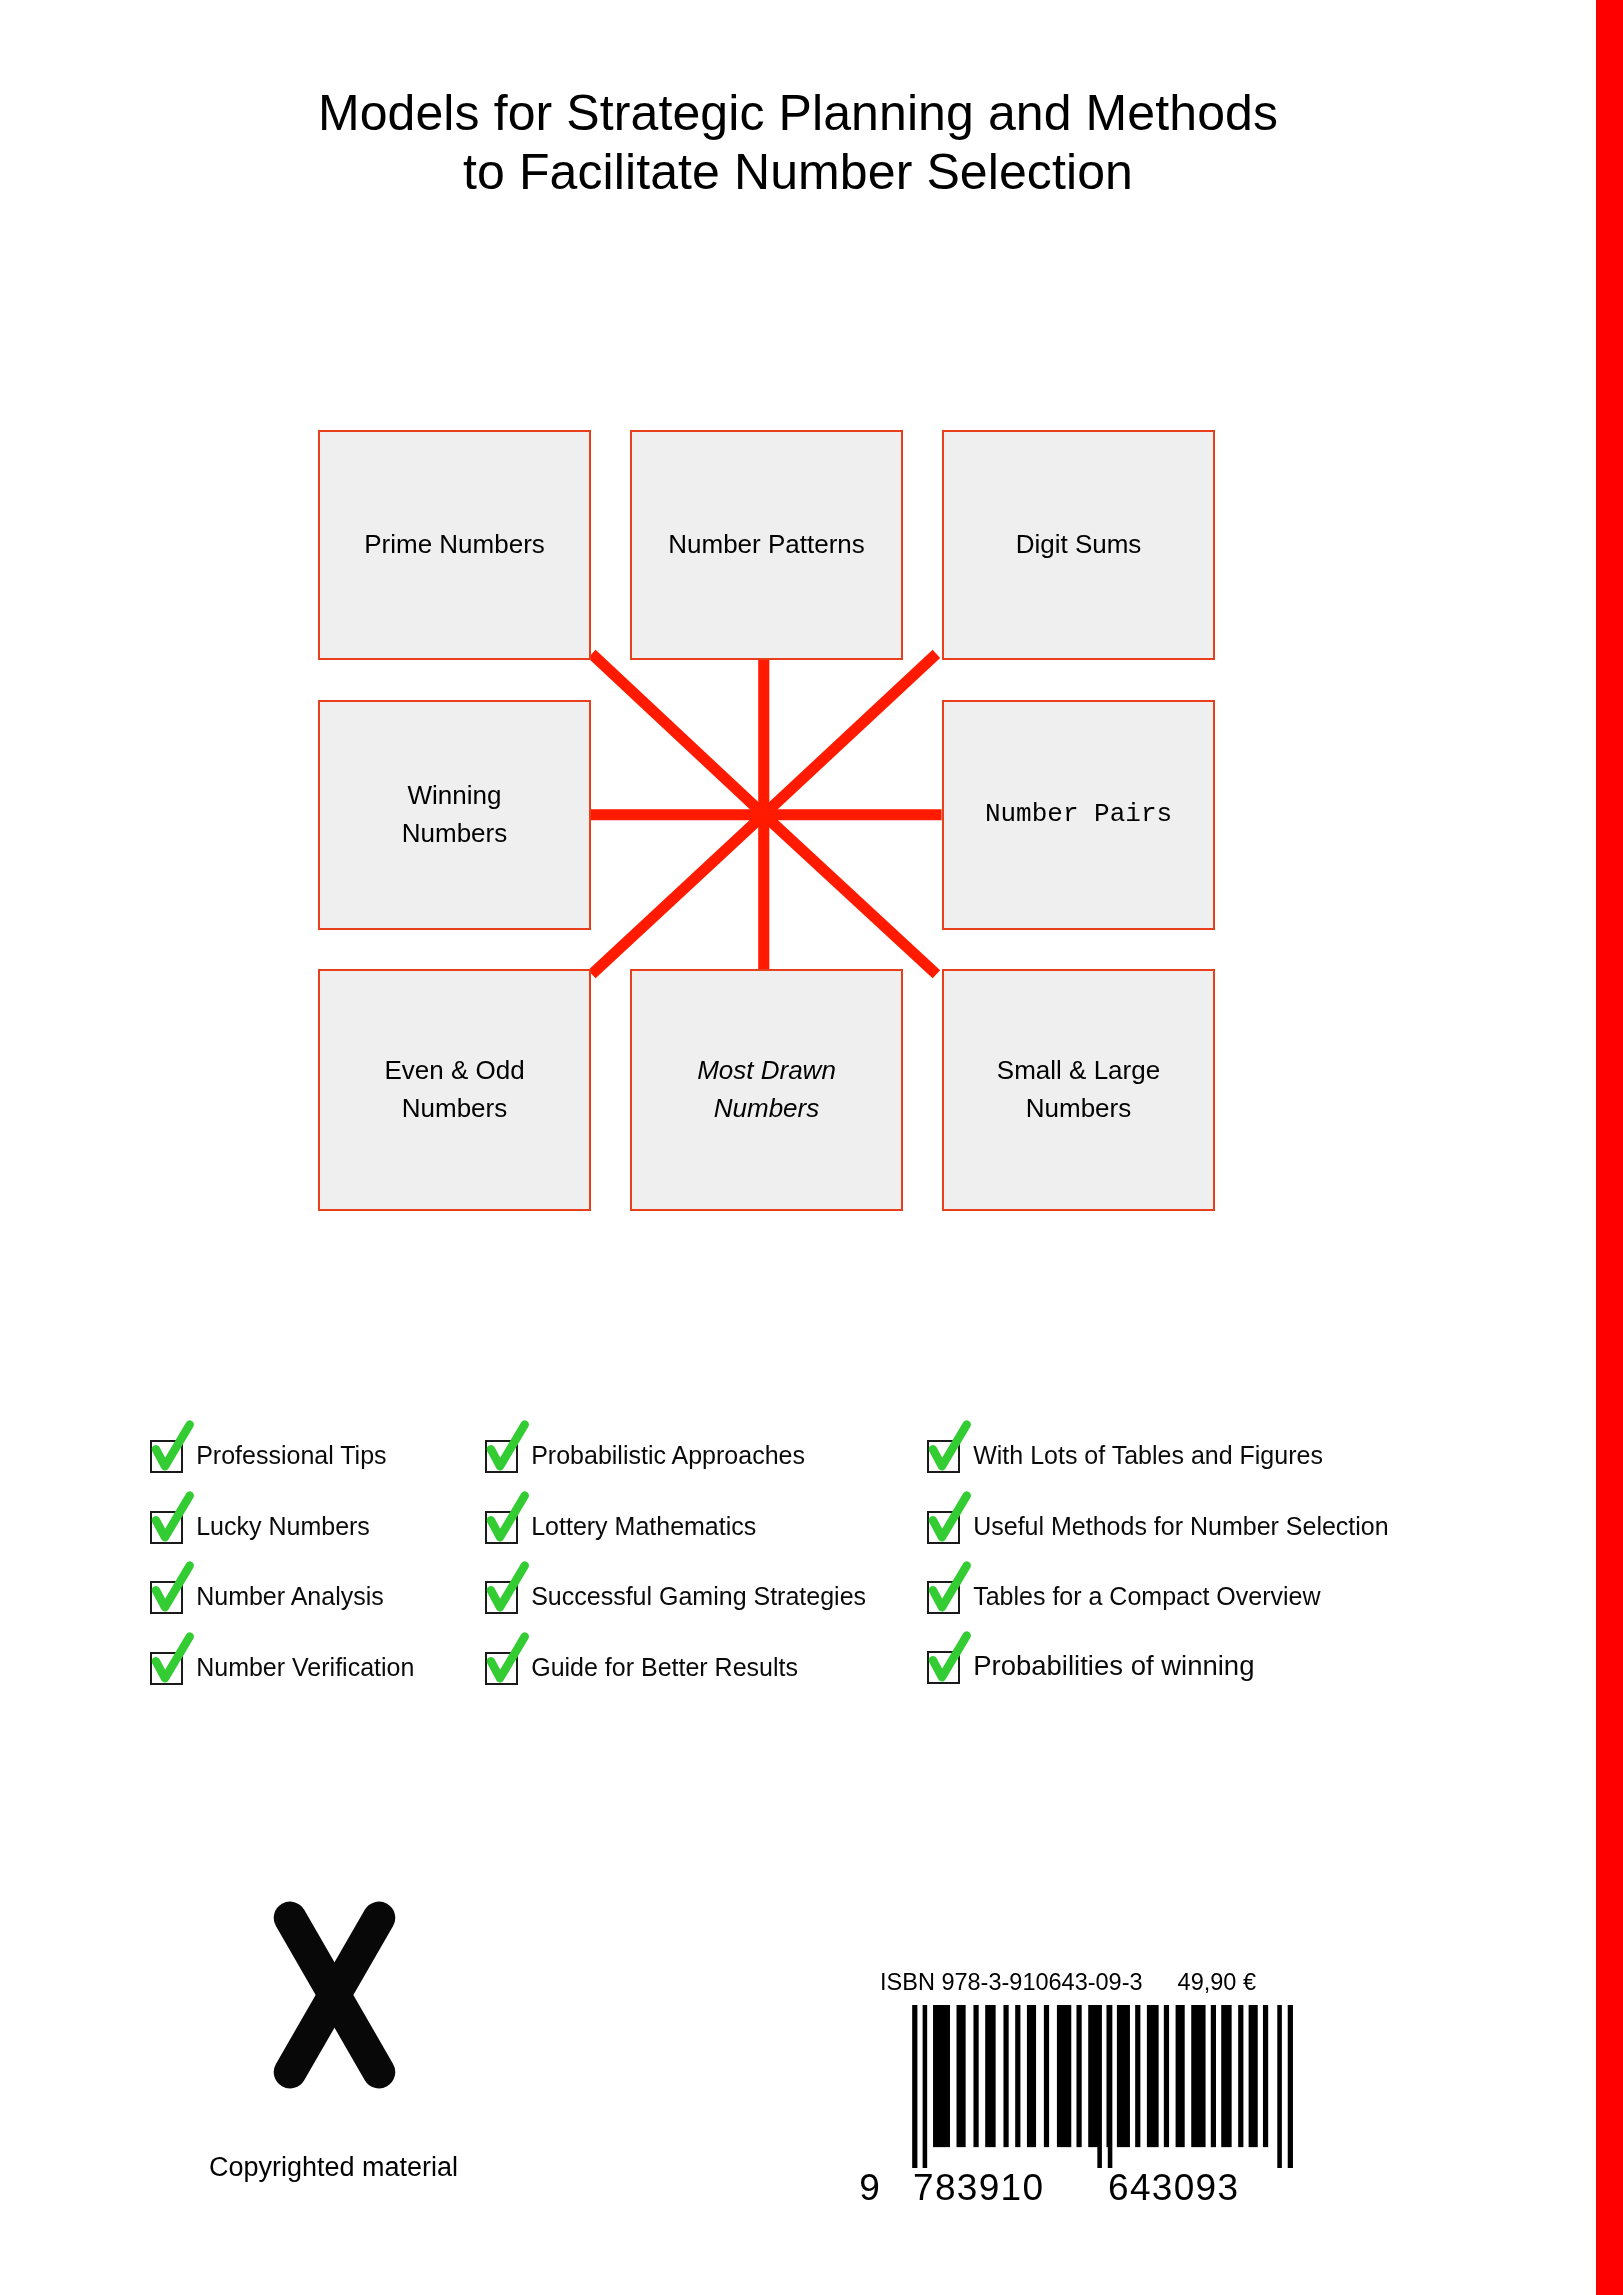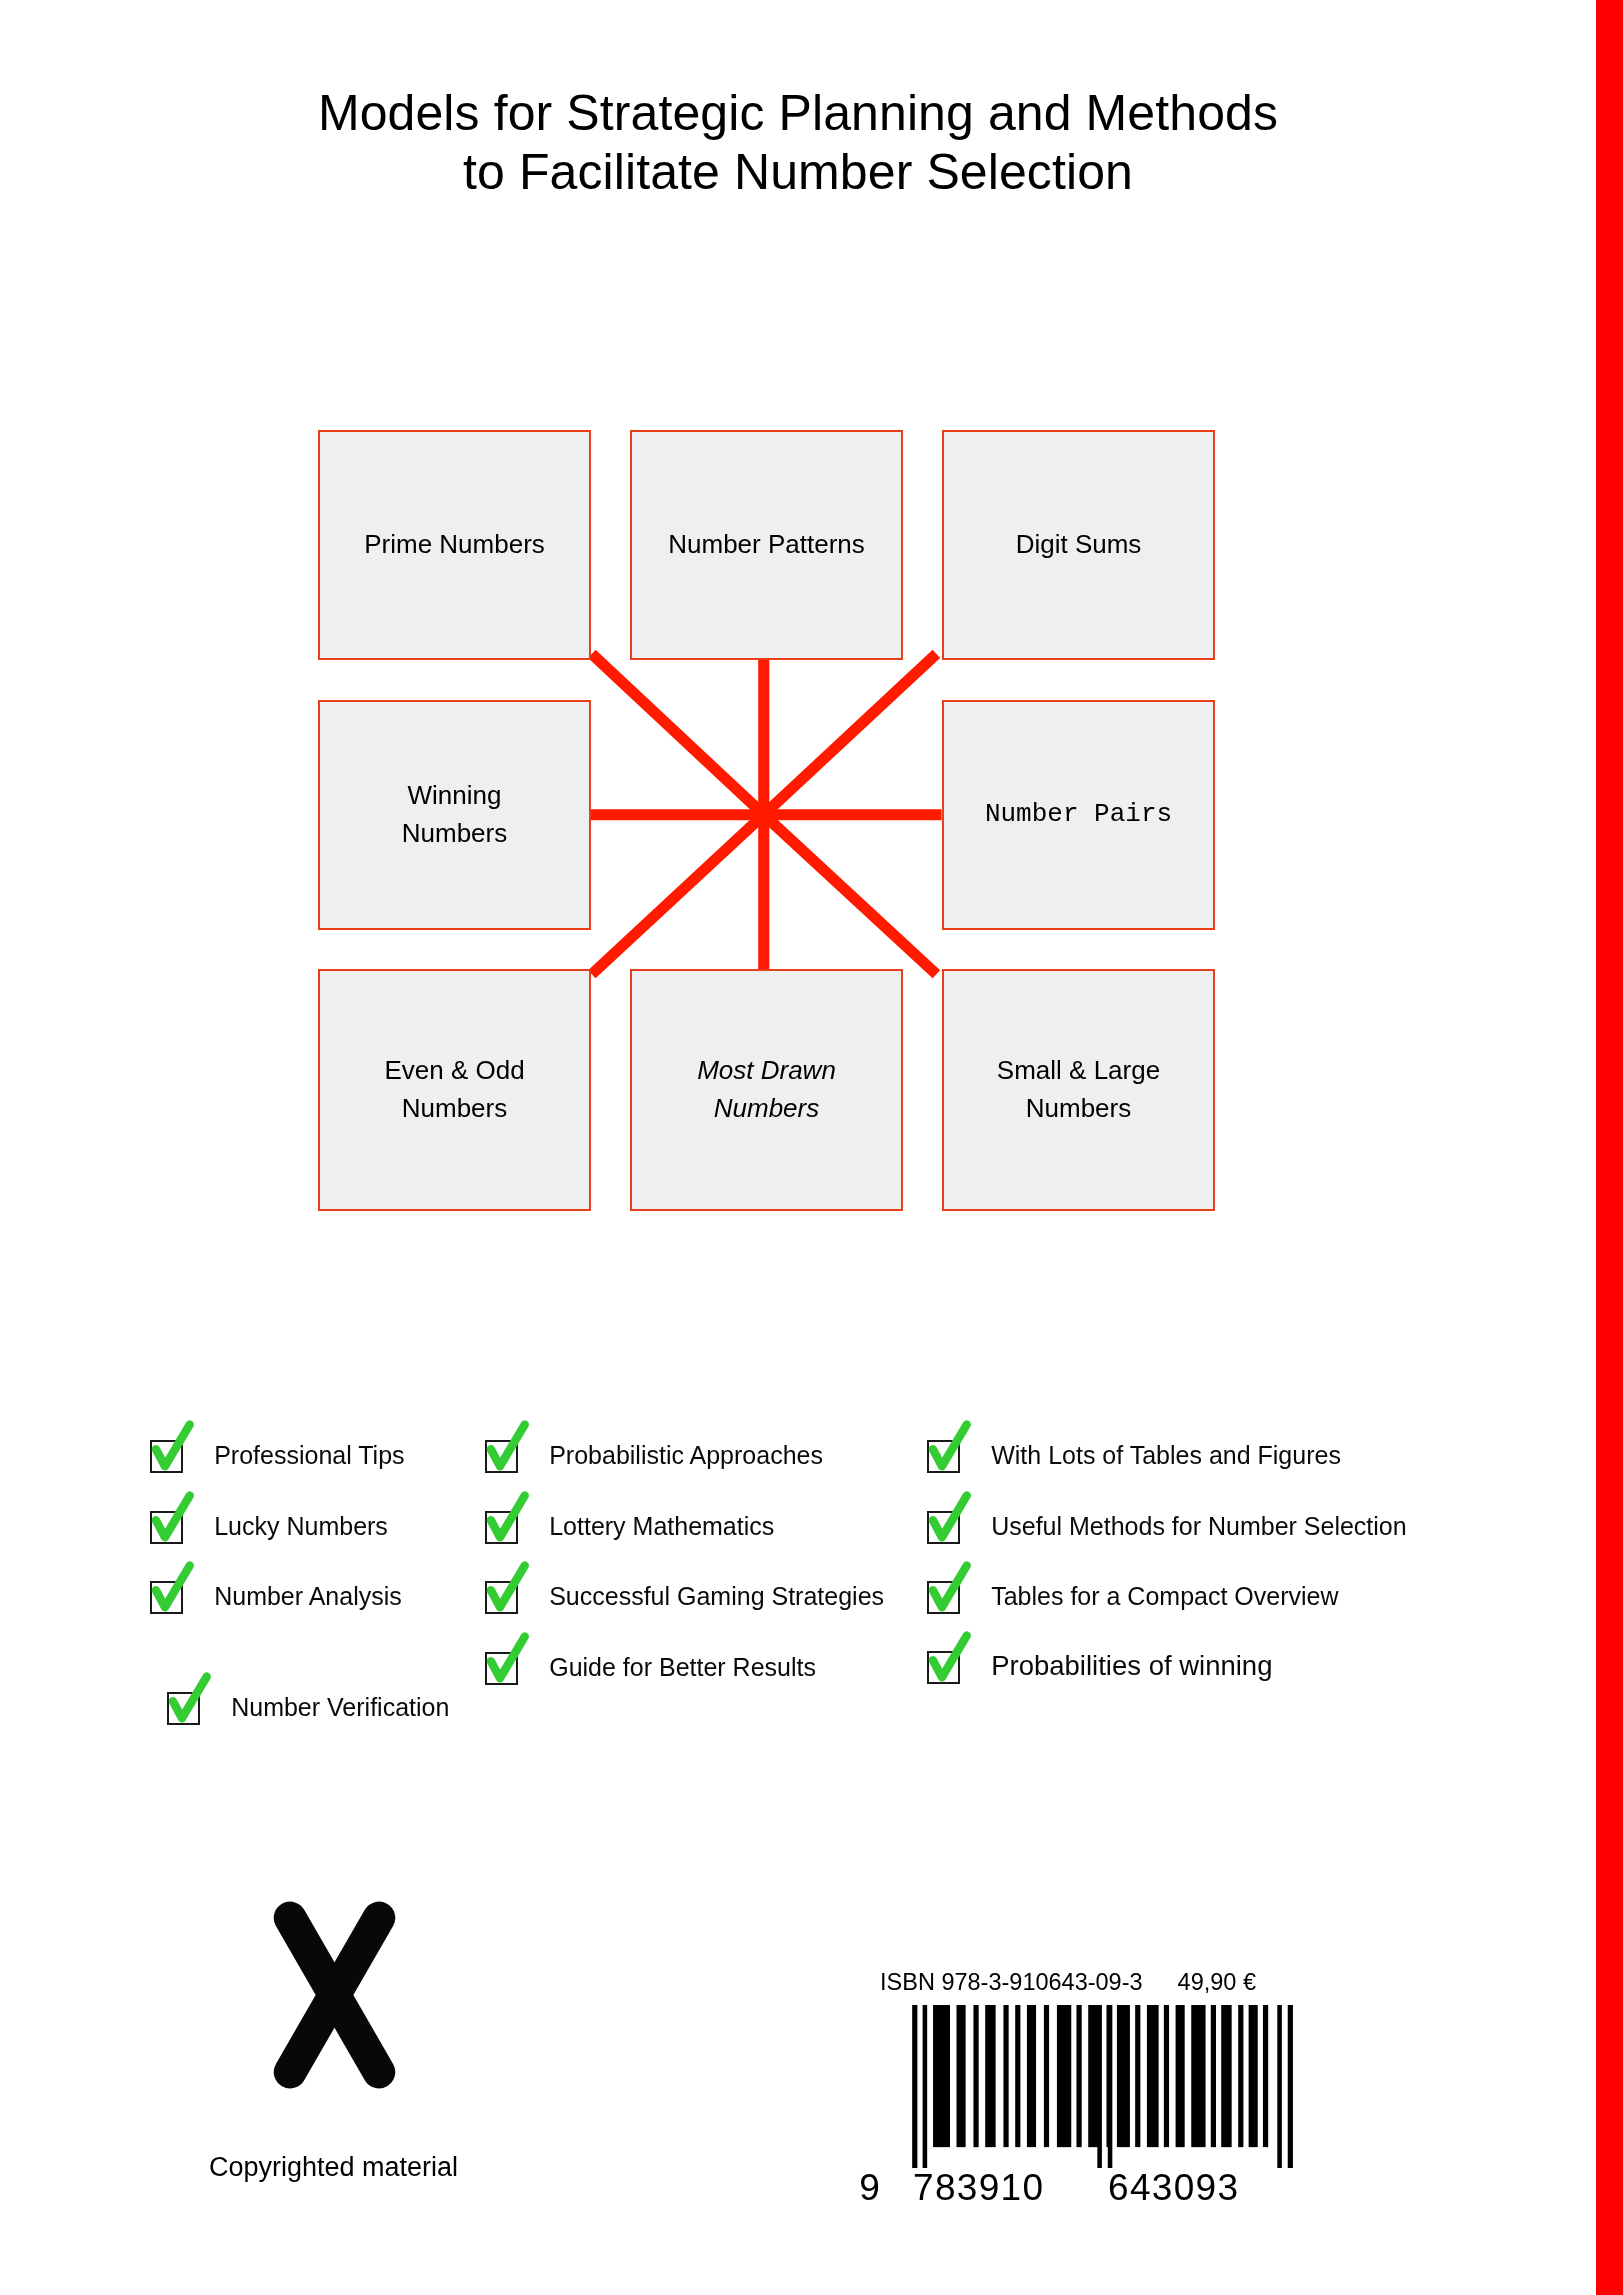--- a/index.html
+++ b/index.html
@@ -103,21 +103,20 @@
     position: absolute;
     left: 0;
     top: 1436px;
     width: 1596px;
     height: 307px;
   }
   .chk-item {
     position: absolute;
     display: flex;
     align-items: center;
-    gap: 18px;
   }
   .chk-icon {
     position: relative;
     width: 38px;
     height: 38px;
     flex: 0 0 38px;
     margin-right: 9.2px;
   }
   .chk-box-sq {
     position: absolute;
@@ -273,21 +272,21 @@
   </div>
   <div class="chk-item" style="left:149px; top:141px;">
     <span class="chk-icon">
       <span class="chk-box-sq"></span>
       <svg class="chk-tick" viewBox="0 0 72 80">
           <path d="M12,42 L26,68 L64,4" stroke="#33CC33" stroke-width="13" fill="none" stroke-linecap="round" stroke-linejoin="round"></path>
         </svg>
     </span>
     <span class="chk-label">Number Analysis</span>
   </div>
-  <div class="chk-item" style="left:166px; top:212px;margin-top:40px;">
+  <div class="chk-item" style="left:149px; top:212px;">
     <span class="chk-icon">
       <span class="chk-box-sq"></span>
       <svg class="chk-tick" viewBox="0 0 72 80">
           <path d="M12,42 L26,68 L64,4" stroke="#33CC33" stroke-width="13" fill="none" stroke-linecap="round" stroke-linejoin="round"></path>
         </svg>
     </span>
     <span class="chk-label">Number Verification</span>
   </div>
 
   <div class="chk-item" style="left:484px; top:0px;">

